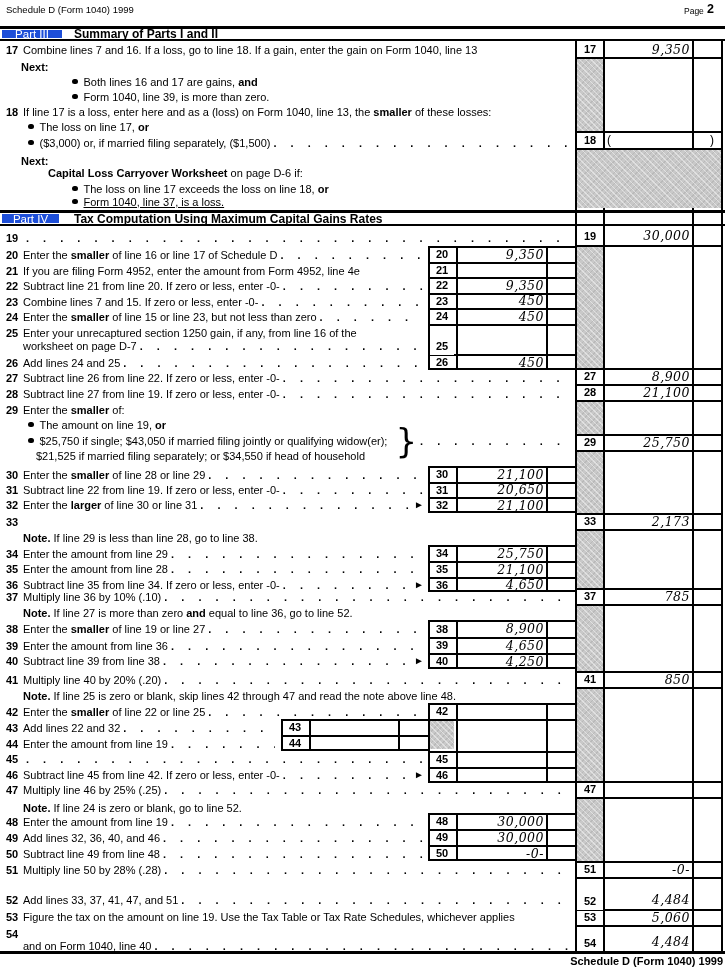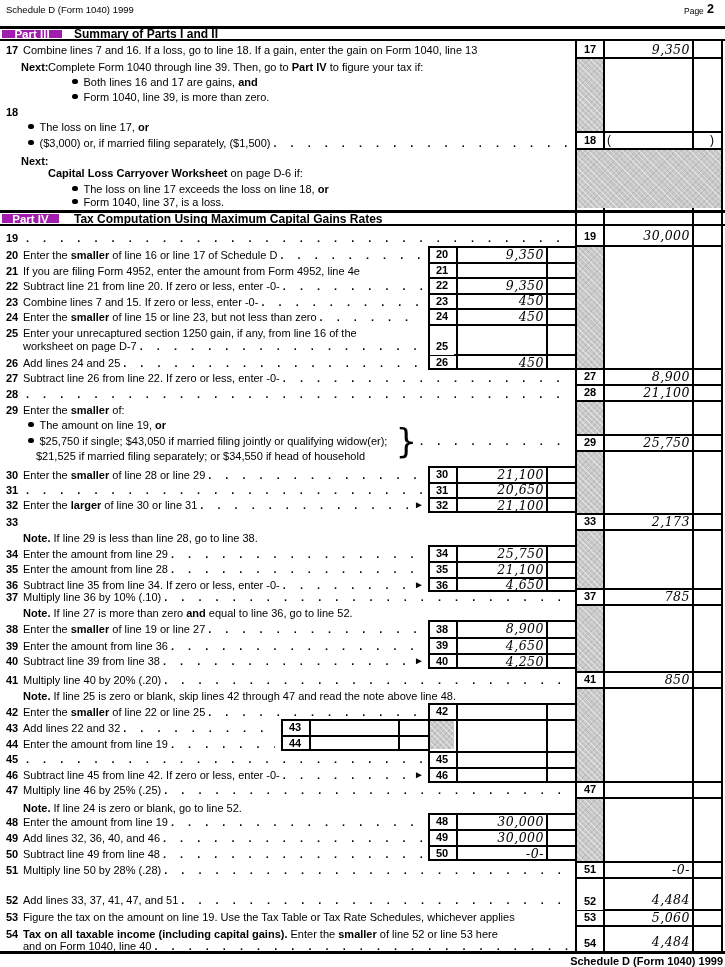--- a/index.html
+++ b/index.html
@@ -20,22 +20,22 @@
   .hl{background:#000;}
   .hatch{background-color:#c9c9c9;
     background-image:repeating-linear-gradient(45deg,rgba(255,255,255,.45) 0 1px,transparent 1px 4px),
                      repeating-linear-gradient(-45deg,rgba(0,0,0,.08) 0 1px,transparent 1px 4px);}
   .numbox{display:flex;align-items:center;justify-content:center;font-weight:bold;font-size:11px;background:#fff;}
   .numbox.tall{align-items:flex-end;padding-bottom:3px;}
   .amt{display:flex;align-items:center;justify-content:flex-end;}
   .amt.tall{align-items:flex-end;padding-bottom:3px;}
   .partbar{position:absolute;left:0;width:725px;background:#fff;border-top:3px solid #000;
            border-bottom:2px solid #000;box-sizing:border-box;}
-  .partlabel{position:absolute;left:2px;top:1px;bottom:1px;background:#a21caf;color:#fff;
-             font-weight:bold;font-size:11.5px;display:flex;align-items:center;justify-content:center;}
+  .partlabel{position:absolute;left:2px;top:1px;bottom:1px;background:#1d4ed8;color:#fff;
+             font-weight:normal;font-size:11.5px;display:flex;align-items:center;justify-content:center;}
   .parttitle{position:absolute;left:74px;top:0;bottom:0;display:flex;align-items:center;
              font-weight:bold;font-size:12px;}
 </style>
 </head>
 <body>
 
 <div id="form">
   <span class="abs t" style="left:6px;top:3px;font-size:9.5px;">Schedule D (Form 1040) 1999</span>
   <span class="abs" style="left:684px;top:6px;font-size:8.5px;">Page</span>
   <span class="abs b" style="left:707px;top:2px;font-size:12.5px;">2</span>
@@ -51,35 +51,35 @@
 
   <div id="gen">
       <div style="position: absolute; left: 0px; top: 42px; height: 15px; display: flex; align-items: center; width: 712px; font-size: 11px; white-space: nowrap;">
         <span class="lnum">17</span>
         <span style="width: 23px; flex: 0 0 auto;"></span>
         <span><span>Combine lines 7 and 16. If a loss, go to line 18. If a gain, enter the gain on Form 1040, line 13</span></span>
       </div>
       <div style="position: absolute; left: 0px; top: 59px; height: 15px; display: flex; align-items: center; width: 712px; font-size: 11px; white-space: nowrap;">
         <span class="nextlbl" style="left: 21px;">Next:</span>
         <span style="width: 48px; flex: 0 0 auto;"></span>
-        <span><span>Complete Form 1040 through line 39. Then, go to </span><b>Part IV</b><span> to figure your tax if:</span></span>
       </div>
       <div style="position: absolute; left: 0px; top: 74px; height: 15px; display: flex; align-items: center; width: 712px; font-size: 11px; white-space: nowrap;">
         <span style="width: 72px; flex: 0 0 auto;"></span>
         <span class="bullet"></span>
         <span><span>Both lines 16 and 17 are gains, </span><b>and</b><span></span></span>
       </div>
       <div style="position: absolute; left: 0px; top: 89px; height: 15px; display: flex; align-items: center; width: 712px; font-size: 11px; white-space: nowrap;">
         <span style="width: 72px; flex: 0 0 auto;"></span>
         <span class="bullet"></span>
         <span><span>Form 1040, line 39, is more than zero.</span></span>
       </div>
       <div style="position: absolute; left: 0px; top: 104px; height: 15px; display: flex; align-items: center; width: 712px; font-size: 11px; white-space: nowrap;">
         <span class="lnum">18</span>
         <span style="width: 23px; flex: 0 0 auto;"></span>
+        <span><span>If line 17 is a loss, enter here and as a (loss) on Form 1040, line 13, the </span><b>smaller</b><span> of these losses:</span></span>
       </div>
       <div style="position: absolute; left: 0px; top: 119px; height: 15px; display: flex; align-items: center; width: 712px; font-size: 11px; white-space: nowrap;">
         <span style="width: 28px; flex: 0 0 auto;"></span>
         <span class="bullet"></span>
         <span><span>The loss on line 17, </span><b>or</b><span></span></span>
       </div>
       <div style="position: absolute; left: 0px; top: 135px; height: 15px; display: flex; align-items: center; width: 572px; font-size: 11px; white-space: nowrap;">
         <span style="width: 28px; flex: 0 0 auto;"></span>
         <span class="bullet"></span>
         <span><span>($3,000) or, if married filing separately, ($1,500)</span></span>
@@ -91,21 +91,21 @@
       </div>
       <div style="position: absolute; left: 0px; top: 165px; height: 15px; display: flex; align-items: center; width: 712px; font-size: 11px; white-space: nowrap;">
         <span style="width: 48px; flex: 0 0 auto;"></span>
         <span><span></span><b>Capital Loss Carryover Worksheet</b><span> on page D-6 if:</span></span>
       </div>
       <div style="position: absolute; left: 0px; top: 181px; height: 15px; display: flex; align-items: center; width: 712px; font-size: 11px; white-space: nowrap;">
         <span style="width: 72px; flex: 0 0 auto;"></span>
         <span class="bullet"></span>
         <span><span>The loss on line 17 exceeds the loss on line 18, </span><b>or</b><span></span></span>
       </div>
-      <div style="position: absolute; left: 0px; top: 194px; height: 15px; display: flex; align-items: center; width: 712px; font-size: 11px; white-space: nowrap;">
+      <div style="position: absolute; left: 0px; top: 194px; height: 15px; display: flex; align-items: center; width: 712px; font-size: 11px; white-space: nowrap; text-decoration: underline;">
         <span style="width: 72px; flex: 0 0 auto;"></span>
         <span class="bullet"></span>
         <span><span>Form 1040, line 37, is a loss.</span></span>
       </div>
       <div style="position: absolute; left: 0px; top: 230px; height: 15px; display: flex; align-items: center; width: 572px; font-size: 11px; white-space: nowrap;">
         <span class="lnum">19</span>
         <span style="width: 23px; flex: 0 0 auto;"></span>
         <span class="dots"> . . . . . . . . . . . . . . . . . . . . . . . . . . . . . . . . . . . . . . . . . . . . . . . . . . . . . . . . . . . .</span>
       </div>
       <div style="position: absolute; left: 0px; top: 247px; height: 15px; display: flex; align-items: center; width: 426px; font-size: 11px; white-space: nowrap;">
@@ -155,20 +155,21 @@
       </div>
       <div style="position: absolute; left: 0px; top: 370px; height: 15px; display: flex; align-items: center; width: 572px; font-size: 11px; white-space: nowrap;">
         <span class="lnum">27</span>
         <span style="width: 23px; flex: 0 0 auto;"></span>
         <span><span>Subtract line 26 from line 22. If zero or less, enter -0-</span></span>
         <span class="dots"> . . . . . . . . . . . . . . . . . . . . . . . . . . . . . . . . . . . . . . . . . . . . . . . . . . . . . . . . . . . .</span>
       </div>
       <div style="position: absolute; left: 0px; top: 386px; height: 15px; display: flex; align-items: center; width: 572px; font-size: 11px; white-space: nowrap;">
         <span class="lnum">28</span>
         <span style="width: 23px; flex: 0 0 auto;"></span>
+        <span><span>Subtract line 27 from line 19. If zero or less, enter -0-</span></span>
         <span class="dots"> . . . . . . . . . . . . . . . . . . . . . . . . . . . . . . . . . . . . . . . . . . . . . . . . . . . . . . . . . . . .</span>
       </div>
       <div style="position: absolute; left: 0px; top: 402px; height: 15px; display: flex; align-items: center; width: 712px; font-size: 11px; white-space: nowrap;">
         <span class="lnum">29</span>
         <span style="width: 23px; flex: 0 0 auto;"></span>
         <span><span>Enter the </span><b>smaller</b><span> of:</span></span>
       </div>
       <div style="position: absolute; left: 0px; top: 417px; height: 15px; display: flex; align-items: center; width: 712px; font-size: 11px; white-space: nowrap;">
         <span style="width: 28px; flex: 0 0 auto;"></span>
         <span class="bullet"></span>
@@ -187,20 +188,21 @@
       </div>
       <div style="position: absolute; left: 0px; top: 467px; height: 15px; display: flex; align-items: center; width: 426px; font-size: 11px; white-space: nowrap;">
         <span class="lnum">30</span>
         <span style="width: 23px; flex: 0 0 auto;"></span>
         <span><span>Enter the </span><b>smaller</b><span> of line 28 or line 29</span></span>
         <span class="dots"> . . . . . . . . . . . . . . . . . . . . . . . . . . . . . . . . . . . . . . . . . . . . . . . . . . . . . . . . . . . .</span>
       </div>
       <div style="position: absolute; left: 0px; top: 482px; height: 15px; display: flex; align-items: center; width: 426px; font-size: 11px; white-space: nowrap;">
         <span class="lnum">31</span>
         <span style="width: 23px; flex: 0 0 auto;"></span>
+        <span><span>Subtract line 22 from line 19. If zero or less, enter -0-</span></span>
         <span class="dots"> . . . . . . . . . . . . . . . . . . . . . . . . . . . . . . . . . . . . . . . . . . . . . . . . . . . . . . . . . . . .</span>
       </div>
       <div style="position: absolute; left: 0px; top: 497px; height: 15px; display: flex; align-items: center; width: 426px; font-size: 11px; white-space: nowrap;">
         <span class="lnum">32</span>
         <span style="width: 23px; flex: 0 0 auto;"></span>
         <span><span>Enter the </span><b>larger</b><span> of line 30 or line 31</span></span>
         <span class="dots"> . . . . . . . . . . . . . . . . . . . . . . . . . . . . . . . . . . . . . . . . . . . . . . . . . . . . . . . . . . . .</span>
         <span class="arrow">►</span>
       </div>
       <div style="position: absolute; left: 0px; top: 514px; height: 15px; display: flex; align-items: center; width: 712px; font-size: 11px; white-space: nowrap;">
@@ -340,21 +342,20 @@
         <span class="dots"> . . . . . . . . . . . . . . . . . . . . . . . . . . . . . . . . . . . . . . . . . . . . . . . . . . . . . . . . . . . .</span>
       </div>
       <div style="position: absolute; left: 0px; top: 909px; height: 15px; display: flex; align-items: center; width: 712px; font-size: 11px; white-space: nowrap;">
         <span class="lnum">53</span>
         <span style="width: 23px; flex: 0 0 auto;"></span>
         <span><span>Figure the tax on the amount on line 19. Use the Tax Table or Tax Rate Schedules, whichever applies</span></span>
       </div>
       <div style="position: absolute; left: 0px; top: 926px; height: 15px; display: flex; align-items: center; width: 712px; font-size: 11px; white-space: nowrap;">
         <span class="lnum">54</span>
         <span style="width: 23px; flex: 0 0 auto;"></span>
-        <span><span></span><b>Tax on all taxable income (including capital gains).</b><span> Enter the </span><b>smaller</b><span> of line 52 or line 53 here</span></span>
       </div>
       <div style="position: absolute; left: 0px; top: 938px; height: 15px; display: flex; align-items: center; width: 572px; font-size: 11px; white-space: nowrap;">
         <span style="width: 23px; flex: 0 0 auto;"></span>
         <span><span>and on Form 1040, line 40</span></span>
         <span class="dots"> . . . . . . . . . . . . . . . . . . . . . . . . . . . . . . . . . . . . . . . . . . . . . . . . . . . . . . . . . . . .</span>
       </div>
       <div class="hatch" style="position: absolute; left: 577px; top: 148px; width: 144px; height: 60px;"></div>
       <div class="hatch" style="position: absolute; left: 577px; top: 57px; width: 26px; height: 74px;"></div>
       <div class="hatch" style="position: absolute; left: 577px; top: 245px; width: 26px; height: 123px;"></div>
       <div class="hatch" style="position: absolute; left: 577px; top: 400px; width: 26px; height: 34px;"></div>

